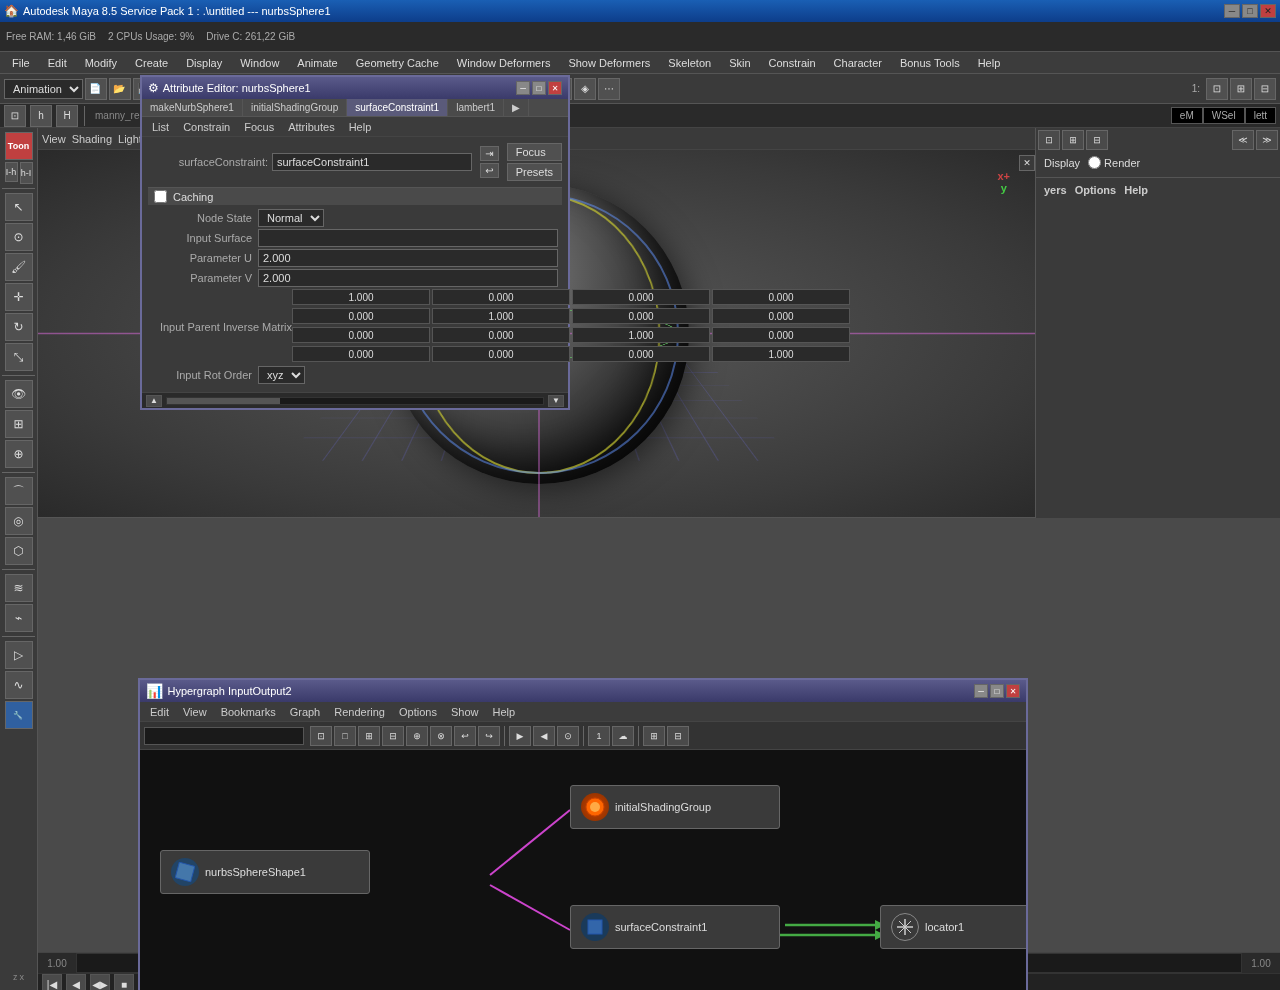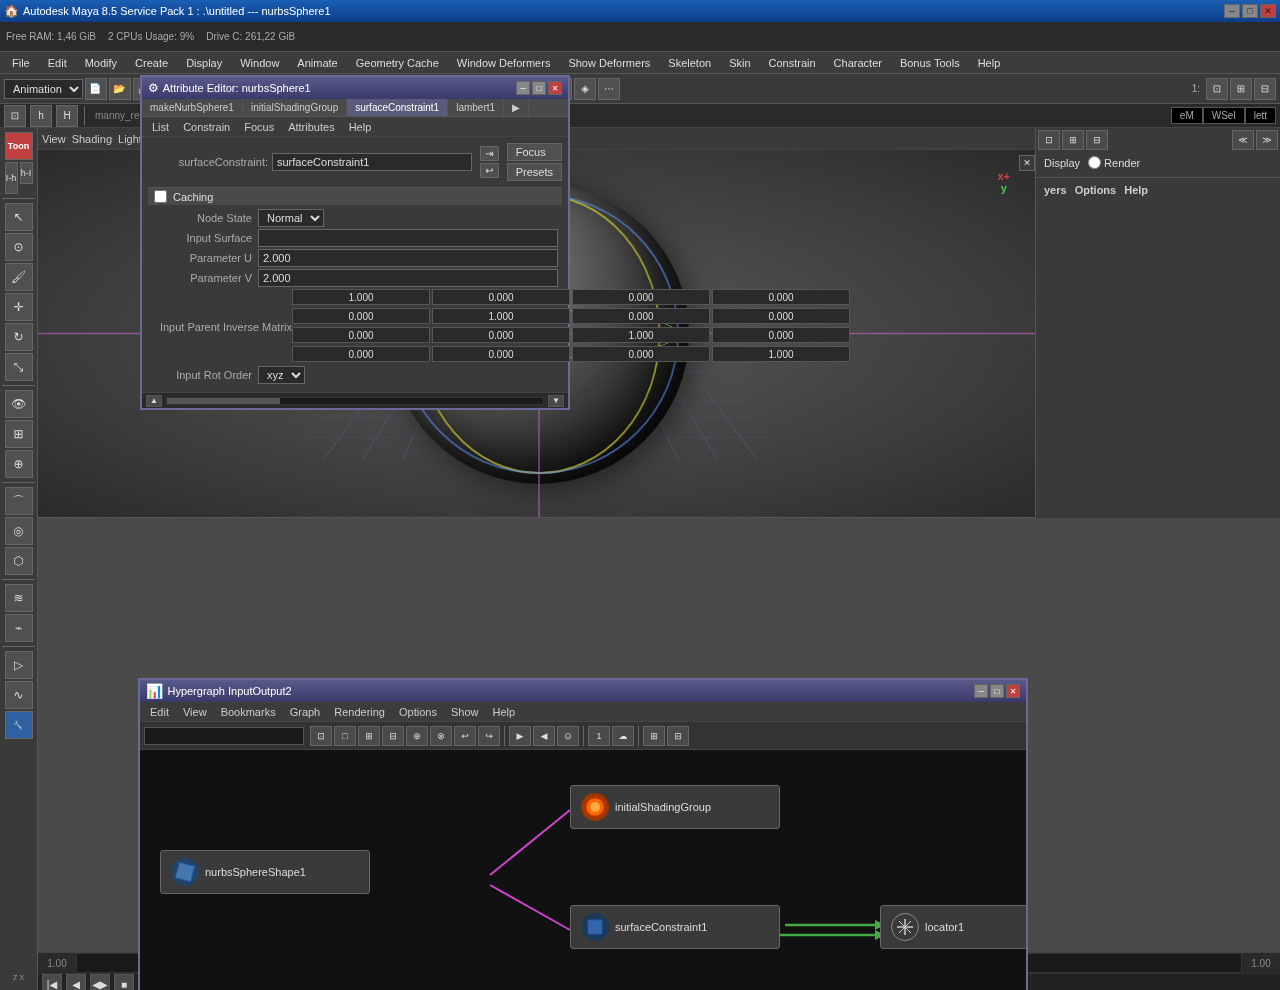--- a/index.html
+++ b/index.html
@@ -202,21 +202,21 @@
     <div class="mel-tab">WSel</div>
     <div class="mel-tab">lett</div>
   </div>
 </div>
 
 <div style="display:flex; height:calc(990px - 22px - 18px - 22px - 30px - 24px); position:relative;">
 
   <div class="left-sidebar">
     <div class="side-btn active" style="font-size:9px; color:white; font-weight:bold;">Toon</div>
     <div style="display:flex; gap:2px;">
-      <div class="side-btn" style="width:13px; height:32px; font-size:9px;">I-h</div>
+      <div class="side-btn" style="width:13px; height:20px; font-size:9px;">I-h</div>
       <div class="side-btn" style="width:13px; height:22px; font-size:9px;">h-I</div>
     </div>
     <div class="side-section-divider"></div>
     <div class="side-btn">↖</div>
     <div class="side-btn">⊙</div>
     <div class="side-btn">🖌</div>
     <div class="side-btn">✛</div>
     <div class="side-btn">↻</div>
     <div class="side-btn">⤡</div>
     <div class="side-section-divider"></div>

